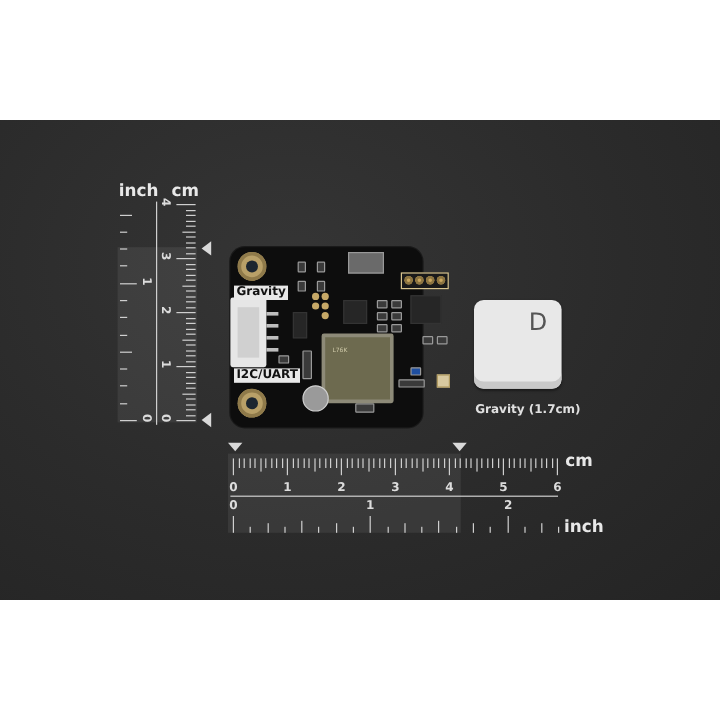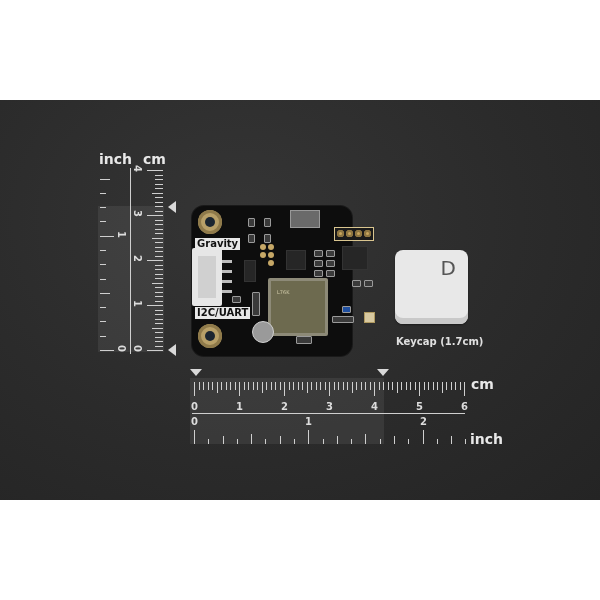--- a/index.html
+++ b/index.html
@@ -176,21 +176,21 @@
     <span class="module-label">L76K</span>
   </div>
 
   <div class="ufl"></div>
   <div class="cap"></div>
 </div>
 
 <div class="keycap">
   <span class="keycap-letter">D</span>
 </div>
-<span class="keycap-caption">Keycap (1.7cm)</span>
+<span class="keycap-caption">Gravity (1.7cm)</span>
 
 <div>
   <div class="hl" style="left:190px;top:378px;width:194px;height:66px;"></div>
 
   <div class="tri-down" style="left:190px;top:369px;"></div>
   <div class="tri-down" style="left:377px;top:369px;"></div>
 
   <div id="hcm-ticks">
       <div class="tick" style="left: 194px; top: 382px; width: 1px; height: 14px;"></div>
       <div class="tick" style="left: 198.5px; top: 382px; width: 1px; height: 8px;"></div>

